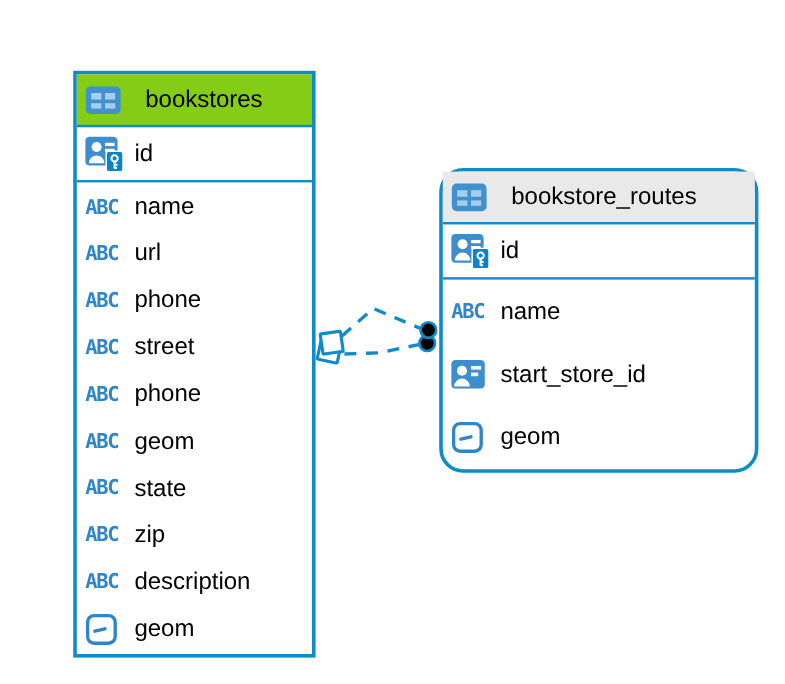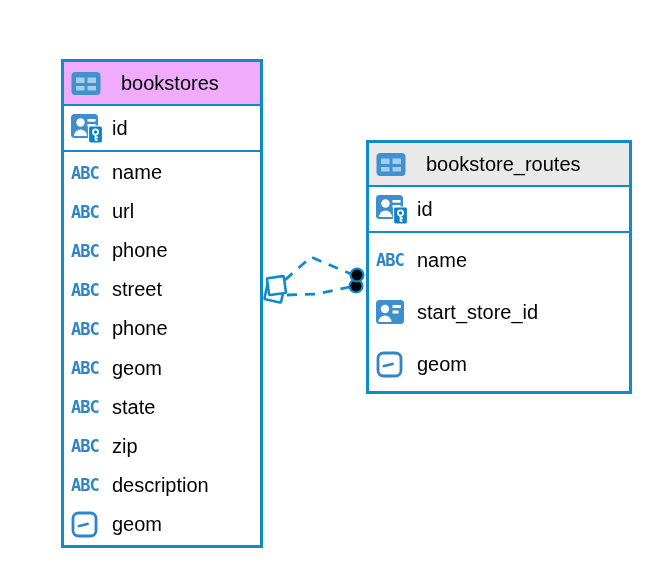--- a/index.html
+++ b/index.html
@@ -17,21 +17,21 @@
   }
   .table {
     position: absolute;
     box-sizing: border-box;
     border: 3px solid #0e8bc8;
     background: #ffffff;
     display: flex;
     flex-direction: column;
   }
   .table-0 { left: 61px;  top: 59px;  width: 202px; height: 489px; }
-  .table-1 { left: 366px; top: 140px; width: 266px; height: 254px; }
+  .table-1 { left: 366px; top: 140px; width: 266px; height: 254px; border-radius: 20px; }
   .table-header {
     height: 44px;
     flex: 0 0 44px;
     display: flex;
     align-items: center;
     padding-left: 7px;
     border-bottom: 2px solid #0e8bc8;
     box-sizing: border-box;
   }
   .table-title {
@@ -86,21 +86,21 @@
     z-index: 5;
   }
 </style>
 </head>
 <body>
 
 <div class="canvas">
 
   <div id="tables-root">
   <div class="table table-0">
-    <div class="table-header" style="background: #f0abfc;">
+    <div class="table-header" style="background: #84cc16;">
       <span class="icon header-icon">
             <svg width="30" height="25" viewBox="0 0 30 25">
               <rect x="0.5" y="1" width="29" height="23" rx="4" fill="#4191ce"></rect>
               <rect x="5" y="6.5" width="8.5" height="5.5" fill="#a8cdeb"></rect>
               <rect x="16.5" y="6.5" width="8.5" height="5.5" fill="#a8cdeb"></rect>
               <rect x="5" y="15" width="8.5" height="4.5" fill="#a8cdeb"></rect>
               <rect x="16.5" y="15" width="8.5" height="4.5" fill="#a8cdeb"></rect>
             </svg>
           </span>
       <span class="table-title">bookstores</span>

